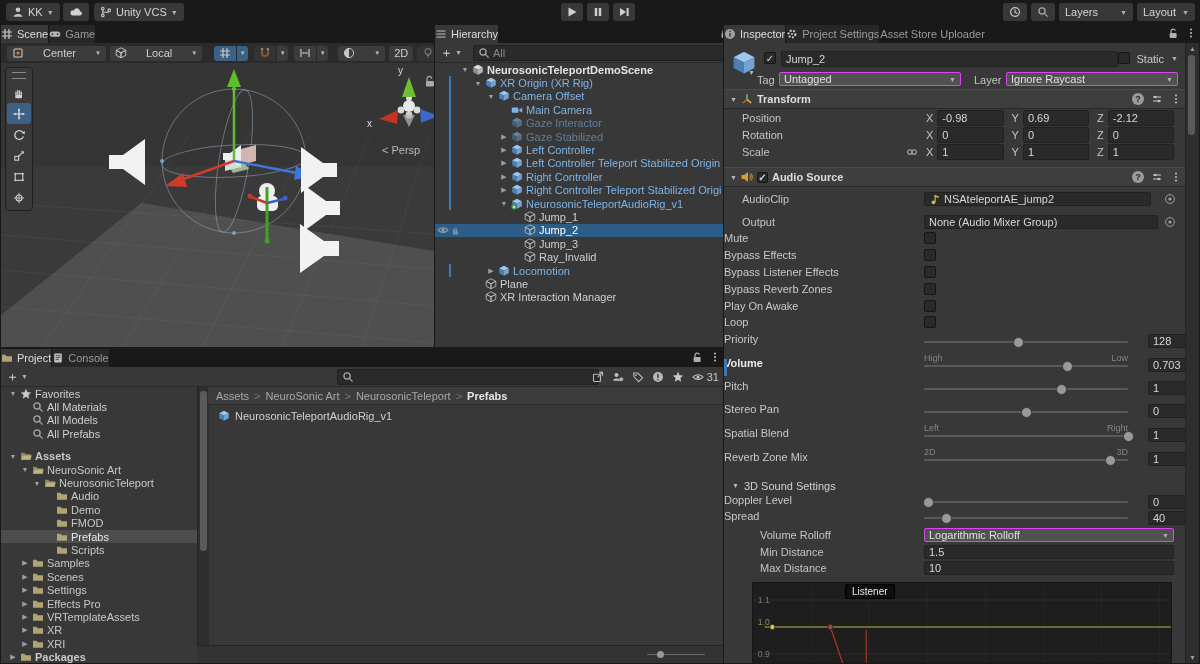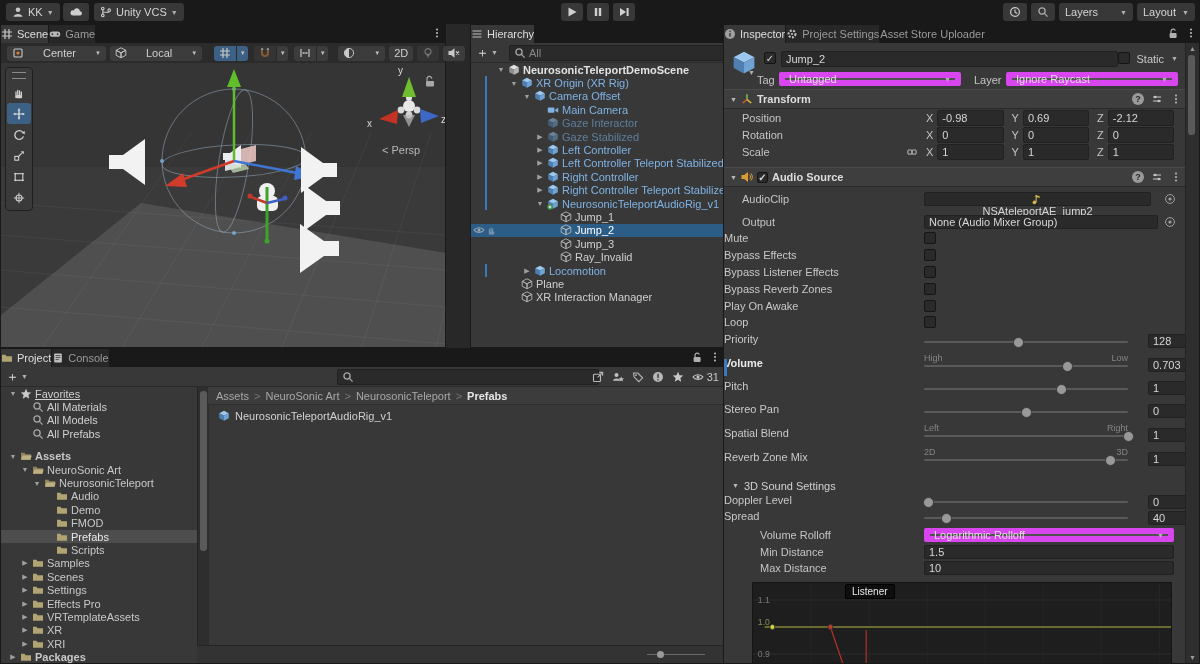--- a/index.html
+++ b/index.html
@@ -60,21 +60,21 @@
   .sizethumb{position:absolute;left:10px;top:-3px;width:7px;height:7px;border-radius:50%;background:#9A9A9A}
   .ptoolicons{position:absolute;right:4px;top:0;height:19px;display:flex;align-items:center;gap:8px;color:#C8C8C8}
   
   #insp-body{position:absolute;left:0;top:18px;right:13px;bottom:0;overflow:hidden}
   .iscroll{position:absolute;right:0;top:18px;width:13px;bottom:0;background:#2E2E2E;border-left:1px solid #242424}
   .comp-hdr{position:relative;height:18px;background:#3E3E3E;border-top:1px solid #4A4A4A;border-bottom:1px solid #292929;display:flex;align-items:center;gap:4px;padding-left:6px;color:#DDD;font-weight:bold}
   .hdr-tools{position:absolute;right:4px;display:flex;gap:7px;align-items:center}
   .frow{position:relative;height:17px;display:flex;align-items:center}
   .frow .flabel{position:absolute;left:18px;color:#C4C4C4}
   .field{position:absolute;background:#2A2A2A;border:1px solid #212121;border-radius:2px;height:14px;display:flex;align-items:center;padding:0 4px;color:#D6D6D6;box-sizing:border-box}
-  .ddfield{position:absolute;background:#515151;border:6px solid #d946ef;border-radius:2px;height:14px;display:flex;align-items:center;padding:0 4px;color:#E0E0E0;box-sizing:border-box}
+  .ddfield{position:absolute;background:#515151;border:1px solid #d946ef;border-radius:2px;height:14px;display:flex;align-items:center;padding:0 4px;color:#E0E0E0;box-sizing:border-box}
   .ddfield .caret{position:absolute;right:4px}
   .cb{width:12px;height:12px;background:#2A2A2A;border:1px solid #151515;border-radius:2px;box-sizing:border-box;display:flex;align-items:center;justify-content:center;color:#D8D8D8;font-size:10px;flex:none}
   .cbrow{position:relative;height:16.8px;display:flex;align-items:center}
   .slrow{position:relative;height:23px}
   .slrow.tall{height:24px}
   .slwrap{position:absolute;left:200px;right:58px;top:8px;height:2px;background:#5A5A5A;border-radius:1px}
   .slthumb{position:absolute;top:-4px;width:9px;height:9px;border-radius:50%;background:#999;border:1px solid #3A3A3A;margin-left:-5px}
   .sublab{position:absolute;top:12px;font-size:9px;color:#848484}
   .vfield{position:absolute;right:0;top:1px;width:38px;background:#2A2A2A;border:1px solid #212121;border-radius:2px;height:14px;display:flex;align-items:center;padding:0 4px;color:#D6D6D6;box-sizing:border-box}
   .ovbar{position:absolute;left:0;top:2px;bottom:4px;width:3px;background:#3A79BB}
@@ -443,21 +443,21 @@
               <svg width="12" height="12" viewBox="0 0 12 12">
                 <circle cx="6" cy="6" r="3" fill="none" stroke="#D0D0D0" stroke-width="1.1"></circle>
                 <path d="M6,0.8 V11.2 M0.8,6 H11.2" stroke="#D0D0D0" stroke-width="0.9"></path>
               </svg>
             </span>
           </div>
       </div>
     </div>
   </div>
 
-  <div class="panel" id="hierarchy-panel" style="left:470px;top:24px;width:318px;height:324px">
+  <div class="panel" id="hierarchy-panel" style="left:434px;top:24px;width:318px;height:324px">
     <div class="tabbar">
       <div class="tab active">
         <span class="icn">
             <svg width="12" height="12" viewBox="0 0 12 12">
               <path d="M1.5,3 H10.5 M1.5,6 H10.5 M1.5,9 H10.5" stroke="#C0C0C0" stroke-width="1.2"></path>
             </svg>
           </span>
         <span>Hierarchy</span>
       </div>
       <div class="tab-tools">
@@ -844,21 +844,21 @@
     </div>
     <div id="ptree">
         <div class="trow">
           <span style="flex: 0 0 auto; width: 6px;"></span>
           <span class="arrow">▼</span>
           <span class="icn rowico">
             <svg width="12" height="12" viewBox="0 0 12 12">
               <polygon points="6,0.8 7.5,4.2 11.2,4.6 8.4,7 9.2,10.8 6,8.8 2.8,10.8 3.6,7 0.8,4.6 4.5,4.2" fill="#C9C9C9"></polygon>
             </svg>
           </span>
-          <span class="lbl" style="color: rgb(208, 208, 208); text-decoration: underline;">Favorites</span>
+          <span class="lbl" style="color: rgb(208, 208, 208);">Favorites</span>
         </div>
         <div class="trow">
           <span style="flex: 0 0 auto; width: 30px;"></span>
           <span class="icn rowico">
             <svg width="12" height="12" viewBox="0 0 12 12">
               <circle cx="5" cy="5" r="3.1" fill="none" stroke="#A8A8A8" stroke-width="1.3"></circle>
               <line x1="7.4" y1="7.4" x2="10.6" y2="10.6" stroke="#A8A8A8" stroke-width="1.3"></line>
             </svg>
           </span>
           <span class="lbl t-obj">All Materials</span>
@@ -1245,21 +1245,21 @@
                 <circle cx="6" cy="2.5" r="1" fill="#C0C0C0"></circle>
                 <circle cx="6" cy="6" r="1" fill="#C0C0C0"></circle>
                 <circle cx="6" cy="9.5" r="1" fill="#C0C0C0"></circle>
               </svg>
             </span>
         </div>
       </div>
       <div id="audio-fields" style="margin-top:3px">
           <div class="frow">
             <span class="flabel">AudioClip</span>
-            <div class="field" style="left: 200px; right: 35px; flex-direction: column;">
+            <div class="field" style="left: 200px; right: 35px;">
               <span class="icn" style="margin-right: 3px;">
                 <svg width="12" height="12" viewBox="0 0 12 12">
                   <circle cx="4.4" cy="9.4" r="1.8" fill="#D8B84A"></circle>
                   <rect x="5.6" y="2" width="1.1" height="7.4" fill="#D8B84A"></rect>
                   <path d="M5.6,2 L9.6,3.2 V5 L5.6,3.8 Z" fill="#D8B84A"></path>
                 </svg>
               </span>
               <span>NSAteleportAE_jump2</span>
             </div>
             <span class="icn" style="position: absolute; right: 10px;">

